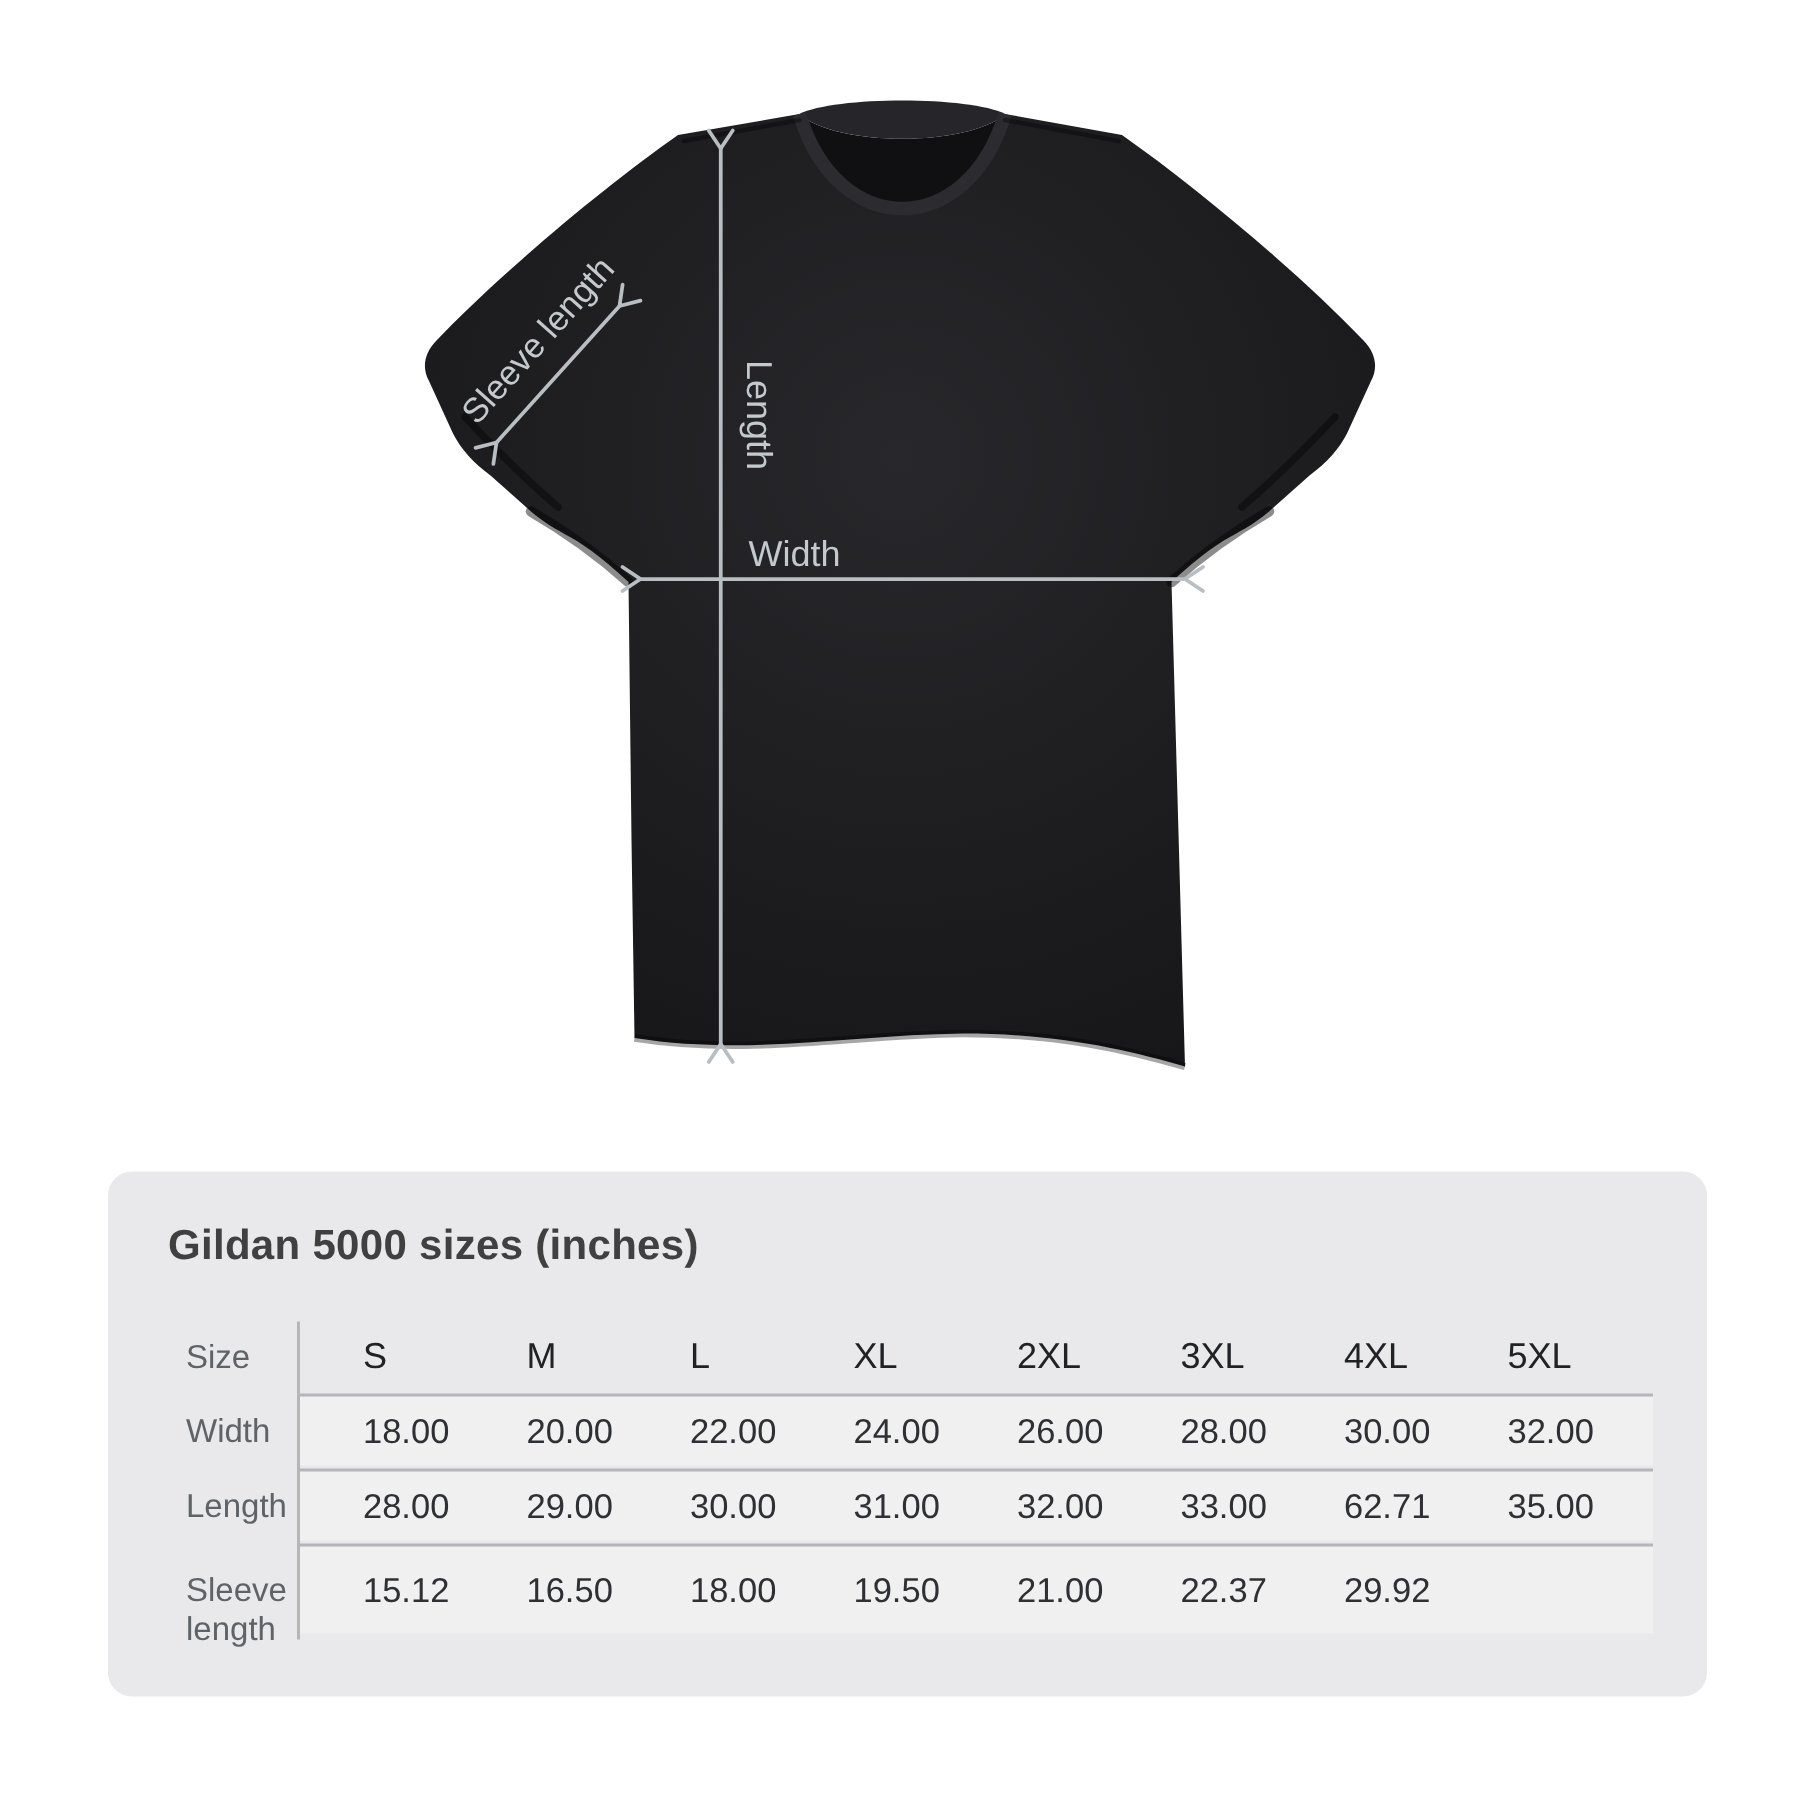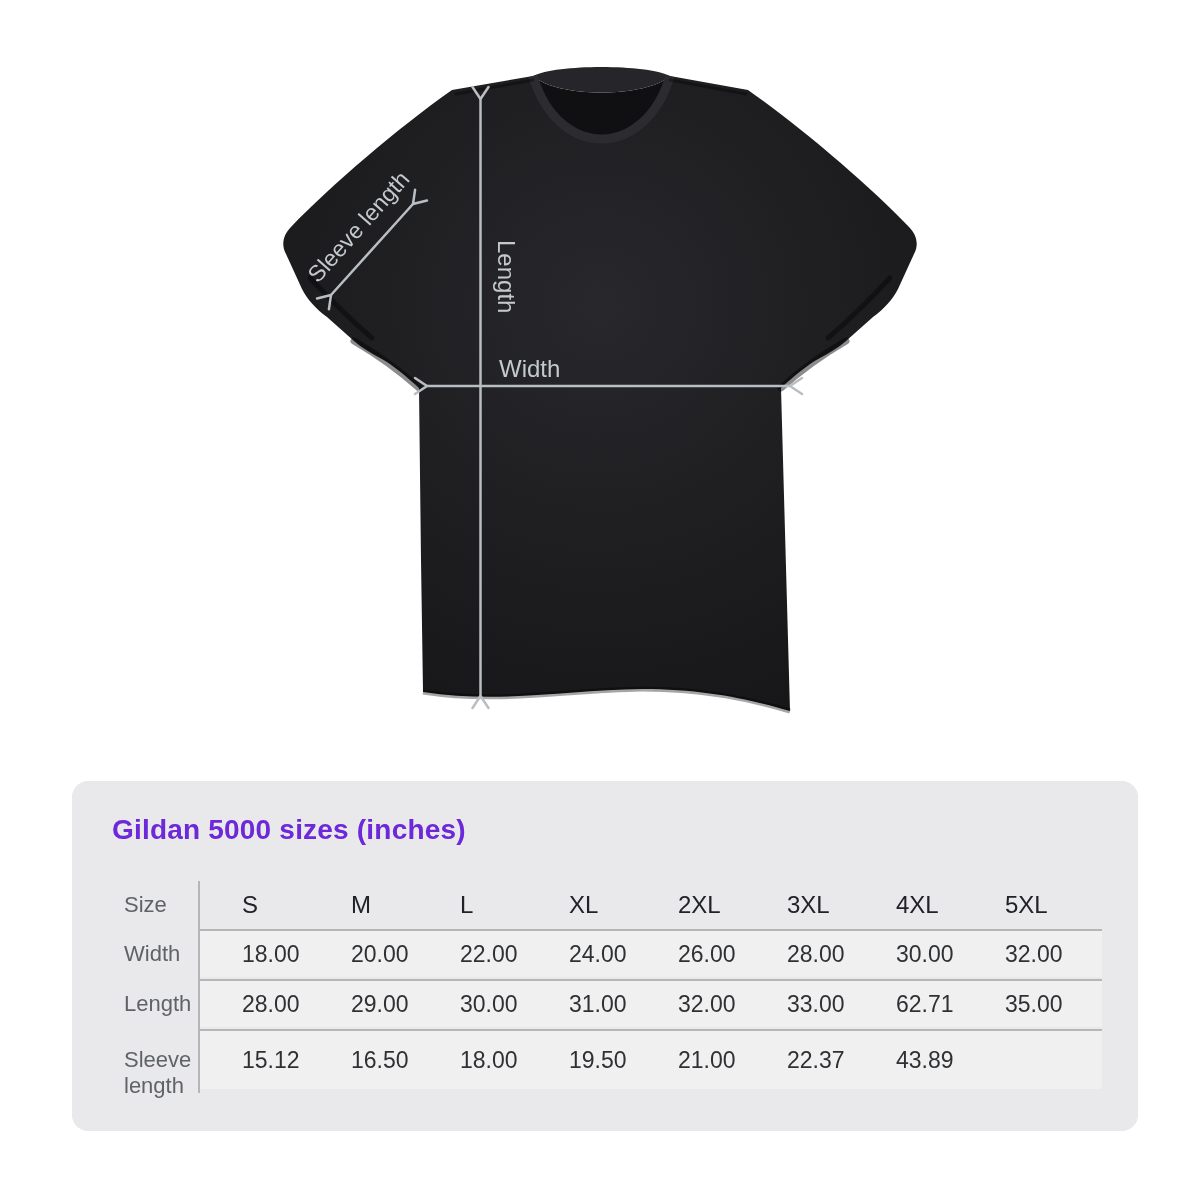--- a/index.html
+++ b/index.html
@@ -6,21 +6,21 @@
   body{background:#ffffff;font-family:"Liberation Sans","DejaVu Sans",sans-serif;}
   .stage{position:relative;width:1200px;height:1200px;background:#ffffff;overflow:hidden;}
 
   
   .diagram{position:absolute;left:0;top:0;display:block;}
 
   
   .panel{position:absolute;left:72px;top:781px;width:1066px;height:350px;
          background:#e9e9eb;border-radius:16px;}
   .title{position:absolute;left:40px;top:33px;font-size:28px;font-weight:bold;
-         color:#6d28d9;letter-spacing:0.2px;}
+         color:#404040;letter-spacing:0.2px;}
   .size-table{position:absolute;left:40px;top:100px;width:990px;
               display:grid;grid-template-columns:86px repeat(8,109px);
               grid-template-rows:48px 50px 50px 70px;}
   .size-table::before{content:"";position:absolute;left:86px;top:0;height:212px;width:2px;
                       background:#b5b6b8;}
   .hr{position:absolute;left:86px;right:0;height:2px;background:#b5b6b8;}
   .hr1{top:48px}.hr2{top:98px}.hr3{top:148px}
   .stripe{position:absolute;left:88px;right:0;background:rgba(255,255,255,0.32);}
   .st1{top:50px;height:46px}.st2{top:100px;height:46px}.st3{top:150px;height:58px}
   .cell{display:flex;align-items:center;position:relative;z-index:1;
@@ -141,16 +141,16 @@
       <div class="cell data">62.71</div>
       <div class="cell data">35.00</div>
 
       <div class="cell lab top">Sleeve length</div>
       <div class="cell data top">15.12</div>
       <div class="cell data top">16.50</div>
       <div class="cell data top">18.00</div>
       <div class="cell data top">19.50</div>
       <div class="cell data top">21.00</div>
       <div class="cell data top">22.37</div>
-      <div class="cell data top">43.89</div>
+      <div class="cell data top">29.92</div>
     </div>
   </div>
 </div>
 
 </body></html>

